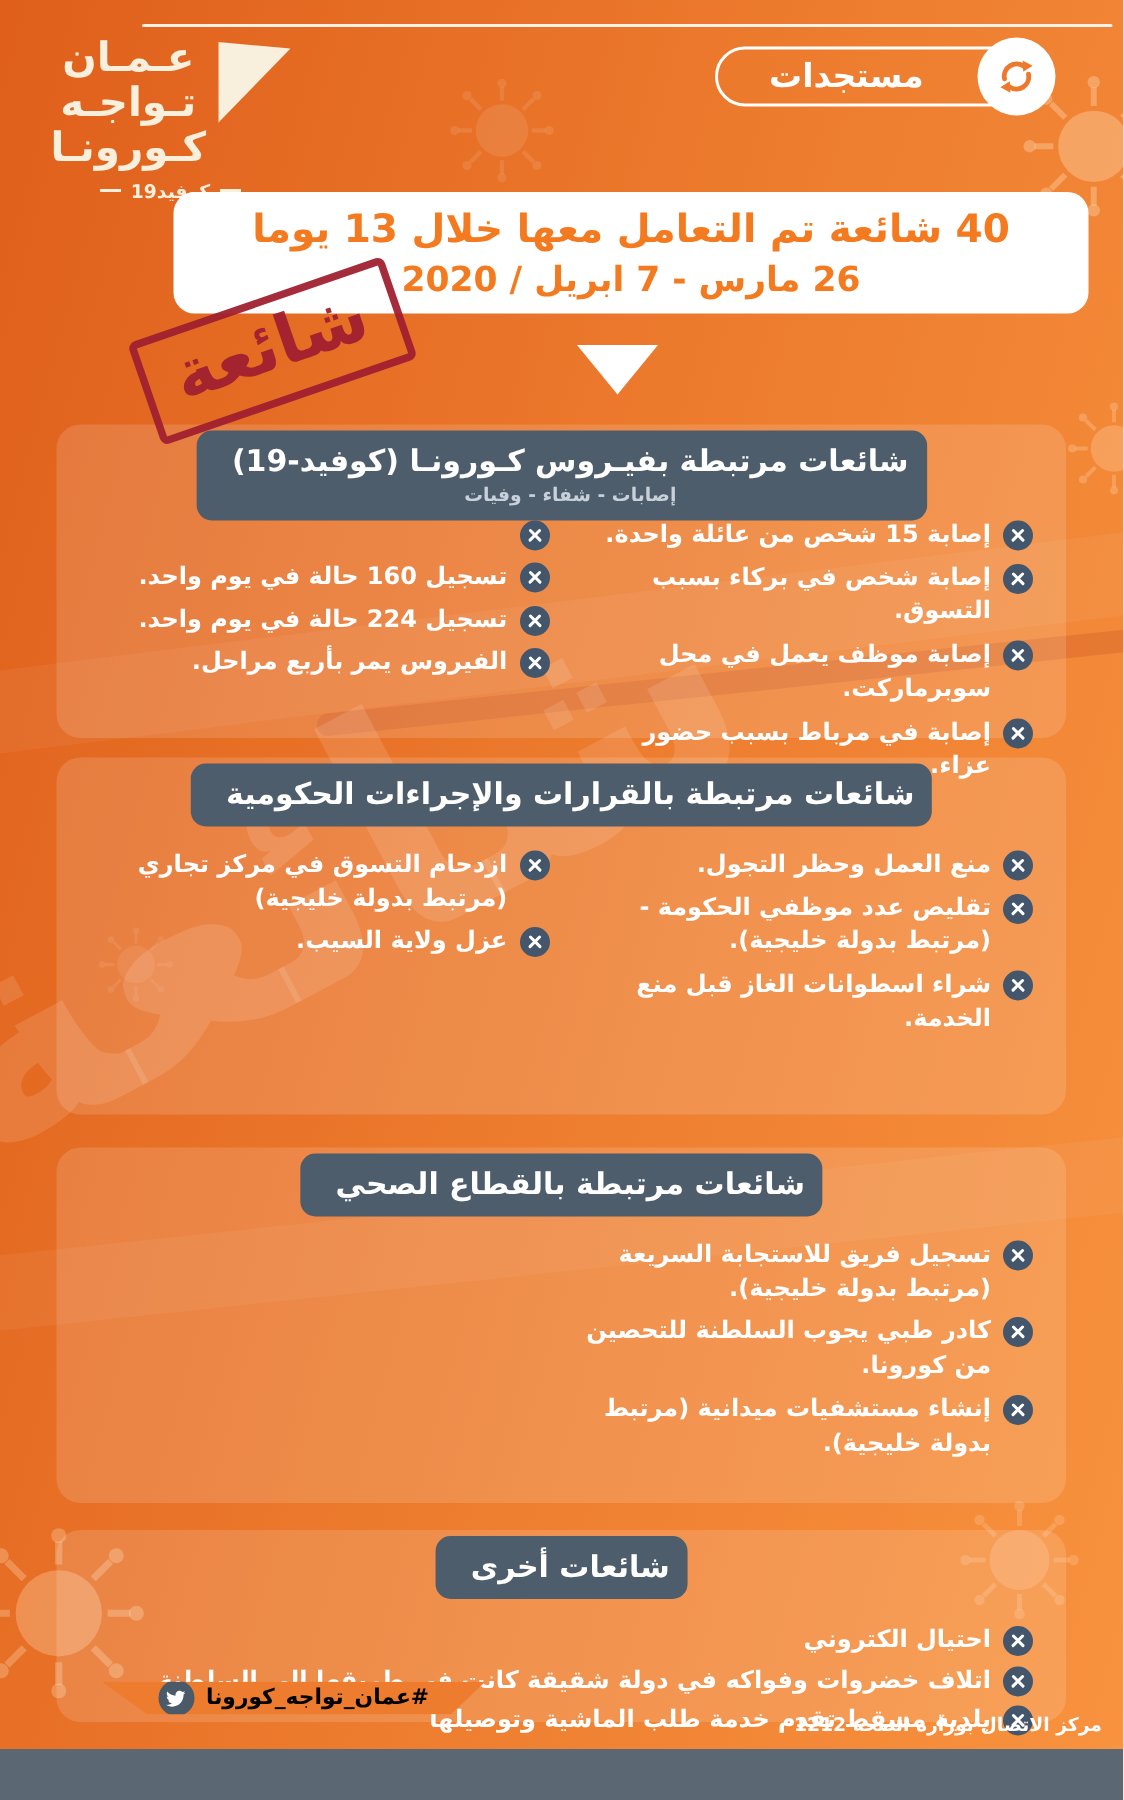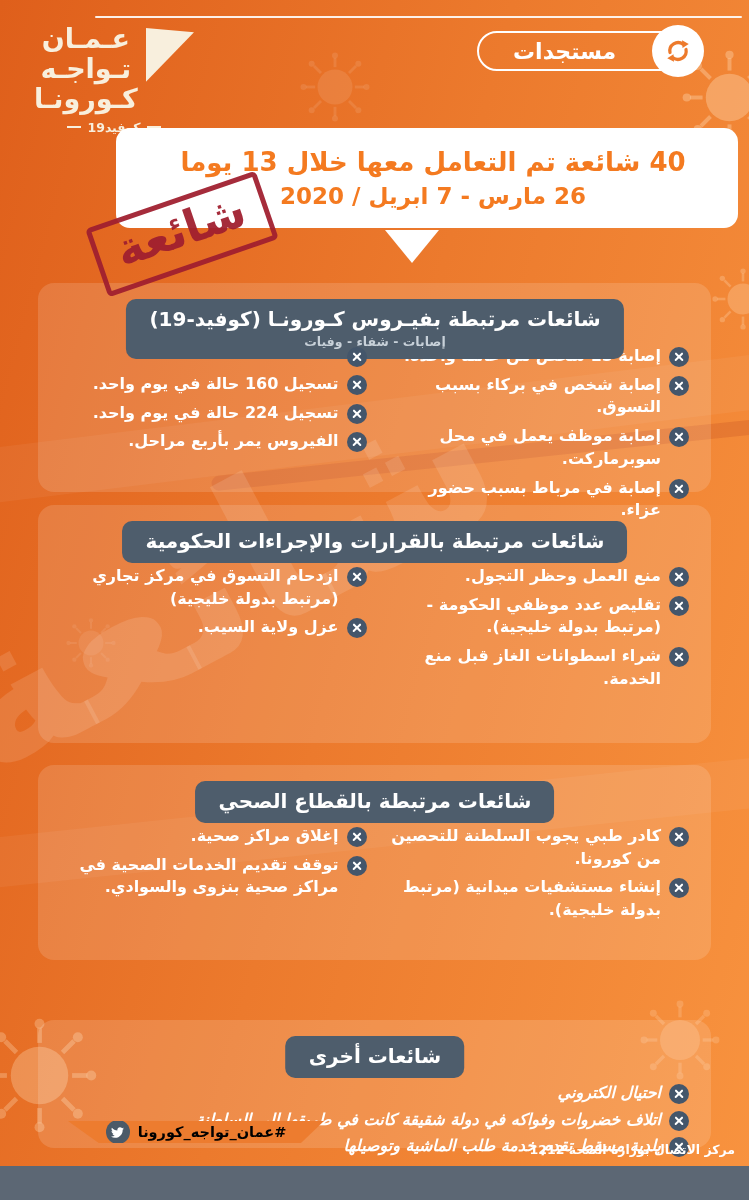--- a/index.html
+++ b/index.html
@@ -40,24 +40,24 @@
     padding-left:34px;box-sizing:border-box;
   }
   .badge-circle{
     position:absolute;right:-7px;top:-8px;width:52px;height:52px;border-radius:50%;
     background:#ffffff;display:flex;align-items:center;justify-content:center;
     box-shadow:0 0 0 2px rgba(255,255,255,0.0);
   }
 
   
   .bubble{
-    position:absolute;left:116px;top:128px;width:610px;height:100px;z-index:2;
+    position:absolute;left:116px;top:128px;width:610px;height:81px;z-index:2;
     background:#ffffff;border-radius:14px;
     display:flex;flex-direction:column;align-items:center;justify-content:center;gap:6px;
-    color:#f47a20;font-weight:bold;text-align:center;padding-left:12px;
+    color:#f47a20;font-weight:bold;text-align:center;
   }
   .bubble-l1{font-size:26px;}
   .bubble-l2{font-size:23px;}
   .bubble-tail{
     position:absolute;left:385px;top:230px;z-index:2;width:0;height:0;
     border-left:27px solid transparent;border-right:27px solid transparent;border-top:33px solid #ffffff;
   }
   .stamp{
     position:absolute;left:92px;top:198px;z-index:3;
     transform:rotate(-19deg);
@@ -66,32 +66,32 @@
     padding:0 18px 8px 18px;opacity:0.94;letter-spacing:1px;
   }
 
   
   .card{
     position:absolute;left:38px;width:673px;z-index:1;
     background:rgba(255,255,255,0.14);border-radius:16px;box-sizing:border-box;
   }
   .card1{top:283px;height:209px;}
   .card2{top:505px;height:238px;}
-  .card3{top:765px;height:195px;}
+  .card3{top:765px;height:237px;}
   .card4{top:1020px;height:128px;}
   .card-header{
-    position:absolute;left:50%;transform:translateX(-50%);top:16px;
-    background:#4e5d6c;border-radius:10px;padding:8px 23px 10px 24px;
+    position:absolute;left:50%;transform:translateX(-50%);top:4px;
+    background:#4e5d6c;border-radius:10px;padding:8px 12px 10px 24px;
     color:#ffffff;text-align:center;white-space:nowrap;
   }
   .card-title{font-size:20px;font-weight:bold;}
   .card-subtitle{font-size:12.5px;color:#c8d1d9;margin-top:3px;font-weight:bold;}
   .card-body{display:grid;grid-template-columns:1fr 1fr;column-gap:16px;padding:62px 22px 0 22px;}
   .card2 .card-body, .card3 .card-body{padding-top:60px;}
-  .card-body.single{display:block;font-style:italic;}
+  .card-body.single{display:block;}
   .item{
     display:flex;align-items:flex-start;gap:8px;
     color:#ffffff;font-weight:bold;font-size:16px;line-height:1.42;
     margin-bottom:6px;
   }
   .card4 .item{margin-bottom:4px;}
   .xicon{flex:0 0 auto;width:20px;height:20px;border-radius:50%;background:#44566b;position:relative;margin-top:2px;}
   .xicon::before,.xicon::after{
     content:"";position:absolute;left:50%;top:50%;width:11px;height:2.4px;background:#ffffff;border-radius:1px;
   }
@@ -283,35 +283,29 @@
 
   
   <div class="card card3">
     <div class="card-header">
       <div class="card-title">شائعات مرتبطة بالقطاع الصحي</div>
     </div>
     <div class="card-body">
       <div>
         <div class="item">
             <span class="xicon"></span>
+            <span>تسجيل فريق للاستجابة السريعة (مرتبط بدولة خليجية).</span>
+          </div>
+        <div class="item">
+            <span class="xicon"></span>
             <span>كادر طبي يجوب السلطنة للتحصين من كورونا.</span>
           </div>
         <div class="item">
             <span class="xicon"></span>
             <span>إنشاء مستشفيات ميدانية (مرتبط بدولة خليجية).</span>
-          </div>
-      </div>
-      <div>
-        <div class="item">
-            <span class="xicon"></span>
-            <span>إغلاق مراكز صحية.</span>
-          </div>
-        <div class="item">
-            <span class="xicon"></span>
-            <span>توقف تقديم الخدمات الصحية في مراكز صحية بنزوى والسوادي.</span>
           </div>
       </div>
     </div>
   </div>
 
   
   <div class="card card4">
     <div class="card-header">
       <div class="card-title">شائعات أخرى</div>
     </div>

